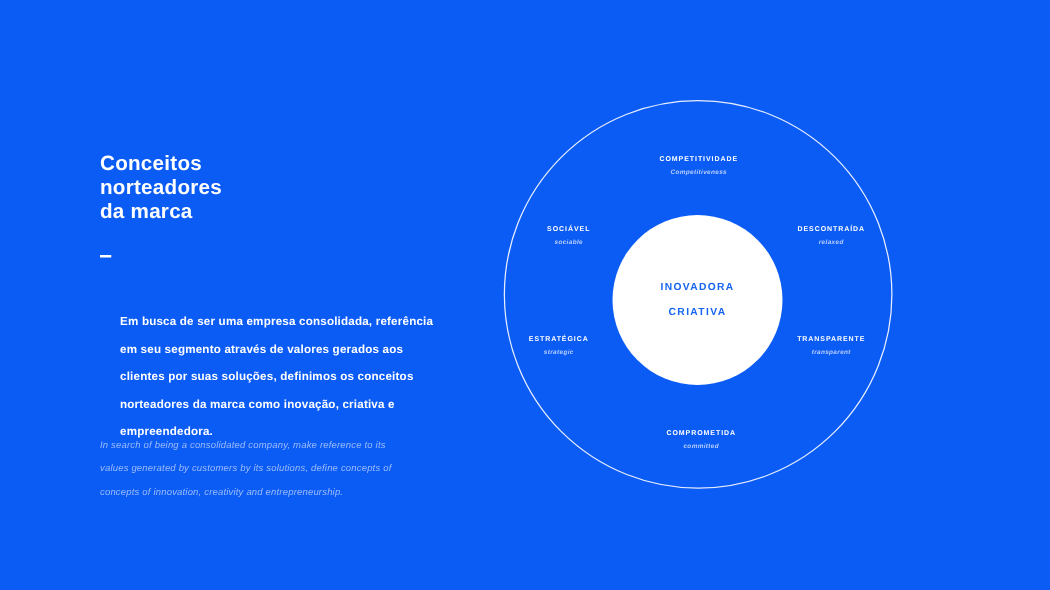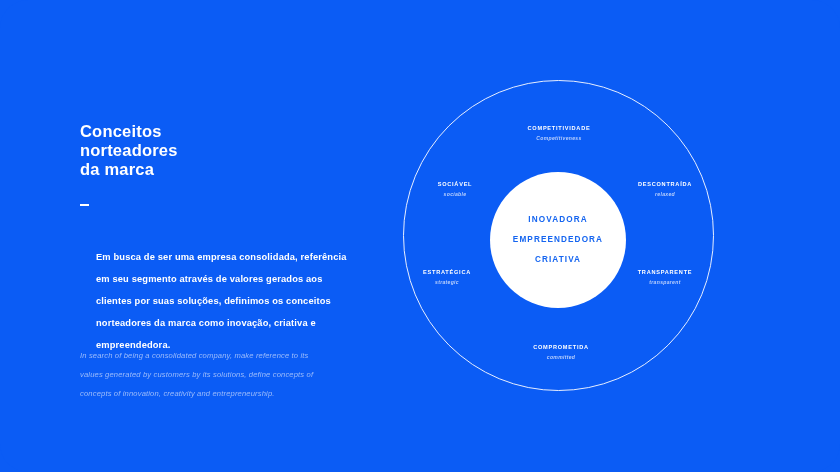--- a/index.html
+++ b/index.html
@@ -196,21 +196,20 @@
     <p class="body-en">In search of being a consolidated company, make reference to its values generated by customers by its solutions, define concepts of concepts of innovation, creativity and entrepreneurship.</p>
   </div>
 
   <div class="diagram">
 
     <div class="ring-outer"></div>
     <div class="circle-core"></div>
 
     <div class="core-text">
       <span class="core-line">INOVADORA</span>
-      <span class="core-line">EMPREENDEDORA</span>
       <span class="core-line">CRIATIVA</span>
     </div>
 
     <div class="node node-competitividade">
       <span class="node-term">COMPETITIVIDADE</span>
       <span class="node-trans">Competitiveness</span>
     </div>
 
     <div class="node node-sociavel">
       <span class="node-term">SOCIÁVEL</span>

